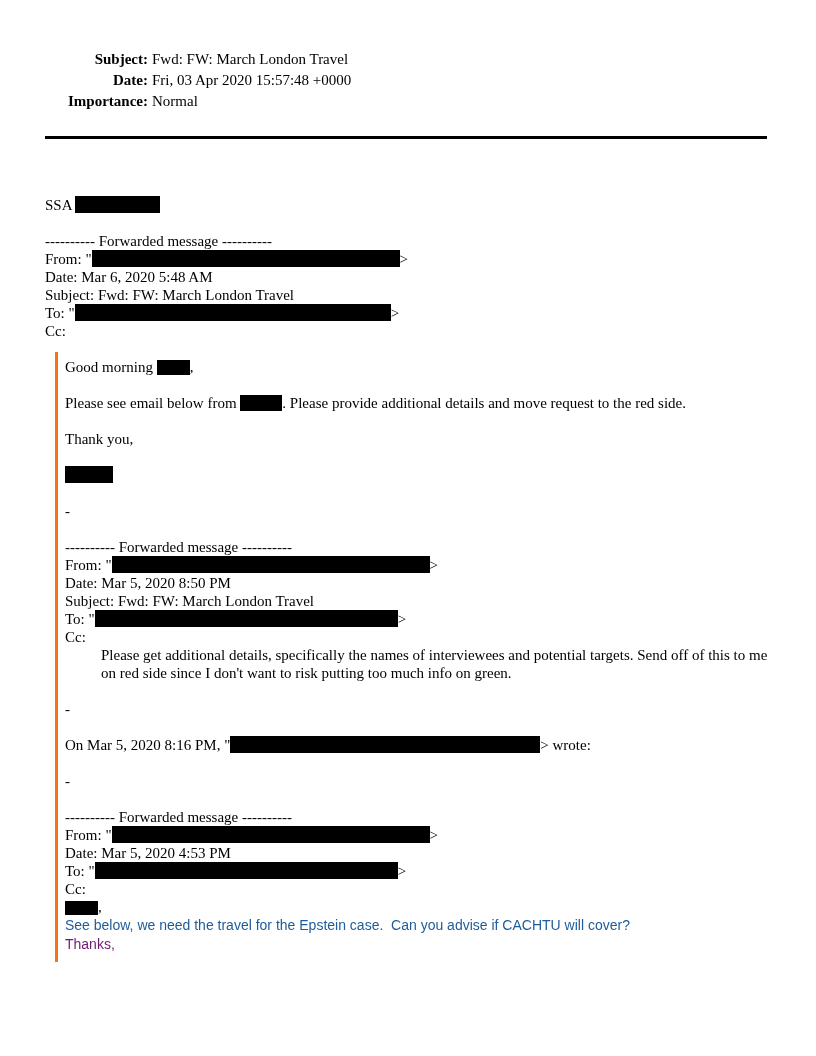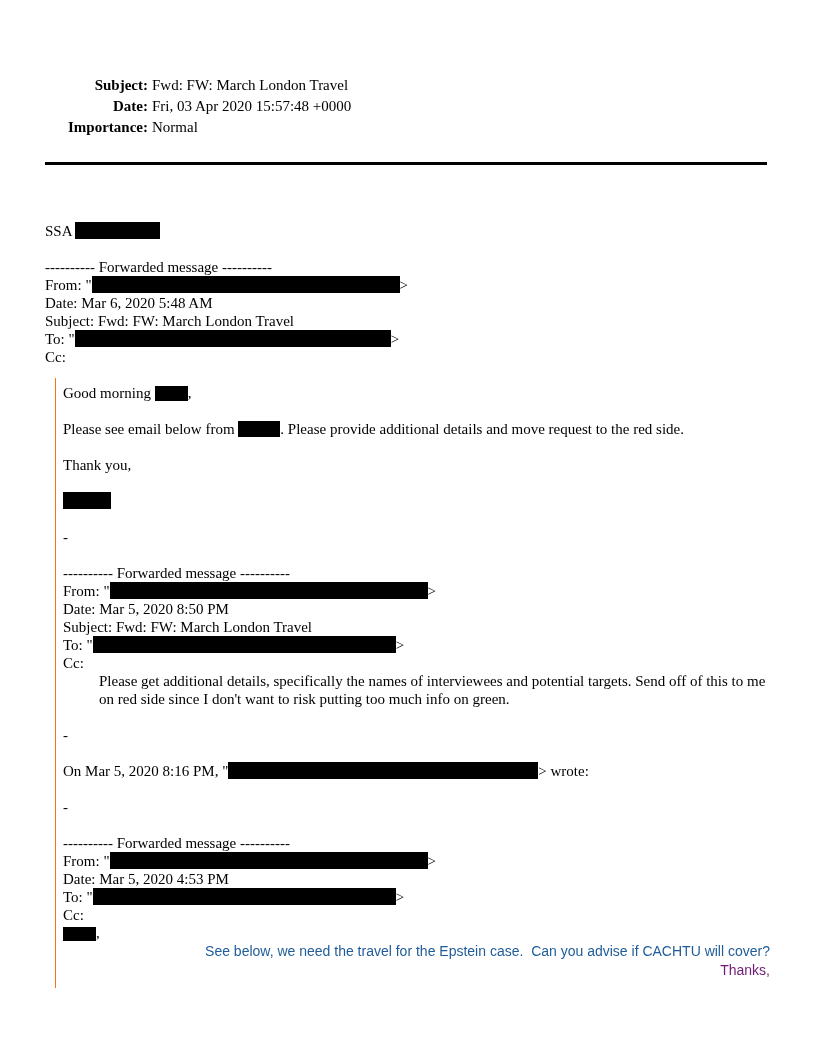--- a/index.html
+++ b/index.html
@@ -9,21 +9,21 @@
     height: 1056px;
     box-sizing: border-box;
     padding: 49px 46px 0 45px;
     background: #ffffff;
     font-family: "Liberation Serif", serif;
     font-size: 15px;
     color: #000000;
     overflow: hidden;
   }
   
-  .hdr { display: table; line-height: 21px; margin-top: 26px; }
+  .hdr { display: table; line-height: 21px; }
   .hrow { display: table-row; }
   .hlabel {
     display: table-cell;
     width: 103px;
     text-align: right;
     font-weight: bold;
     padding-right: 4px;
     white-space: nowrap;
   }
   .hvalue { display: table-cell; white-space: nowrap; }
@@ -41,31 +41,30 @@
   .fwd-block { margin-top: 18px; }
   
   .rd {
     display: inline-block;
     background: #000000;
     vertical-align: text-bottom;
   }
   
   .quote {
     margin: 12px 0 0 10px;
-    border-left: 1px solid #f97316;
+    border-left: 3px solid #f97316;
     padding: 6px 0 8px 7px;
     width: 707px;
   }
   .blue-ln {
     min-height: 19px;
     line-height: 19px;
     font-family: "Liberation Sans", sans-serif;
     font-size: 14px;
     white-space: pre-wrap;
-    text-align: right;
   }
 </style>
 </head>
 <body>
 
 <div class="page">
 
   <div class="hdr">
     <div class="hrow">
       <span class="hlabel">Subject:</span>

